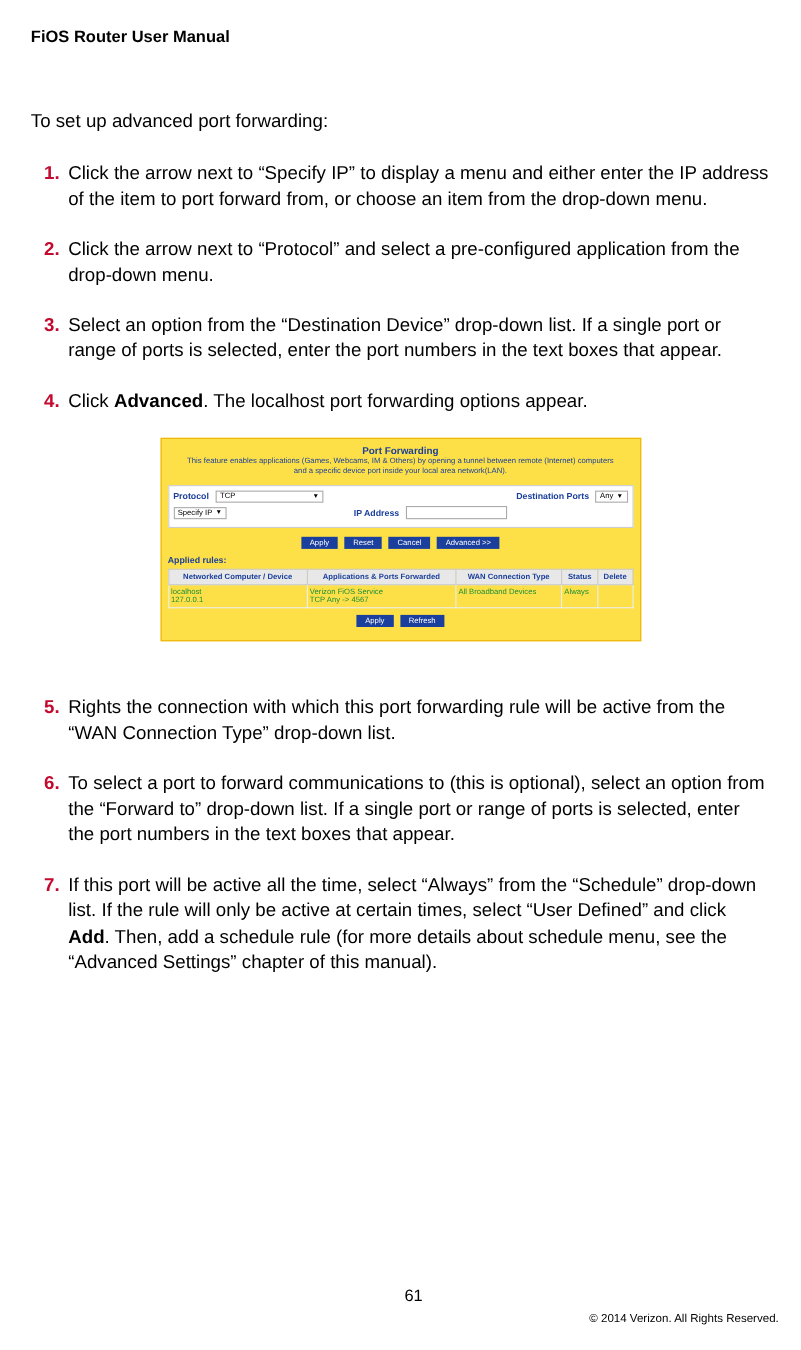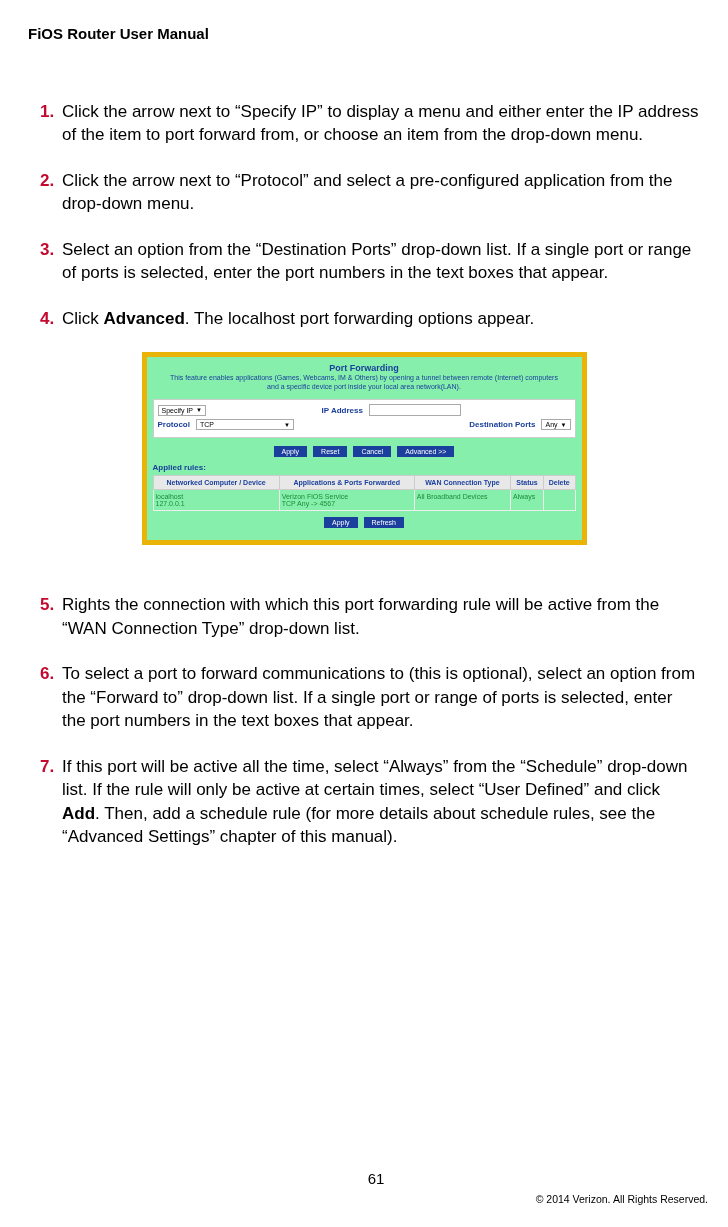--- a/index.html
+++ b/index.html
@@ -45,26 +45,26 @@
   ol.steps li .txt {
     flex: 1;
   }
   ol.steps li .txt b {
     font-weight: 700;
     margin-top: 37px;
   }
 
   
   .panel {
-    border: 5px solid #eab308;
+    border: 1px solid #eab308;
     width: 435px;
     margin: 20px auto 48px auto;
     font-family: Verdana, Arial, sans-serif;
     font-size: 8px;
-    background: #86efac;
+    background: #fde047;
     padding-bottom: 8px;
   }
   .panel .title {
     text-align: center;
     font-weight: 700;
     color: #1a3f9c;
     padding: 6px 0 0 0;
     font-size: 9px;
   }
   .panel .desc {
@@ -163,70 +163,71 @@
     right: 20px;
     font-size: 10.5px;
   }
 </style>
 </head>
 <body>
 
 <div class="page">
   <div class="header-title">FiOS Router User Manual</div>
 
+  <div class="intro">To set up advanced port forwarding:</div>
 
   <ol class="steps">
     <li>
       <span class="num">1.</span>
       <span class="txt">Click the arrow next to “Specify IP” to display  a menu and either enter the IP address of the item to port forward from, or choose an item from the drop-down menu.</span>
     </li>
     <li>
       <span class="num">2.</span>
       <span class="txt">Click the arrow next to “Protocol” and select a pre-configured application from the drop-down menu.</span>
     </li>
     <li>
       <span class="num">3.</span>
-      <span class="txt">Select an option from the “Destination Ports” drop-down list. If a single port or range of ports is selected, enter the port numbers in the text boxes that appear.</span>
+      <span class="txt">Select an option from the “Destination Device” drop-down list. If a single port or range of ports is selected, enter the port numbers in the text boxes that appear.</span>
     </li>
     <li>
       <span class="num">4.</span>
       <span class="txt">
         <span>Click </span><b>Advanced</b><span>.  The localhost port forwarding options appear.</span>
       </span>
     </li>
   </ol>
 
   <div class="panel">
     <div class="title">Port Forwarding</div>
     <div class="desc">This feature enables applications (Games, Webcams, IM &amp; Others) by opening a tunnel between remote (Internet) computers and a specific device port inside your local area network(LAN).</div>
 
     <div class="rule-box">
-      <div class="rule-row">
-        <span class="small-select">
-          <span>Specify IP</span>
-          <span class="caret">▼</span>
-        </span>
-        <span style="flex:1"></span>
-        <span class="lbl">IP Address</span>
-        <span class="ip-input"></span>
-        <span style="flex:1"></span>
-      </div>
       <div class="rule-row">
         <span class="lbl">Protocol</span>
         <span class="small-select" style="width:90px;">
           <span>TCP</span>
           <span style="flex:1"></span>
           <span class="caret">▼</span>
         </span>
         <span style="flex:1"></span>
         <span class="lbl">Destination Ports</span>
         <span class="small-select">
           <span>Any</span>
           <span class="caret">▼</span>
         </span>
+      </div>
+      <div class="rule-row">
+        <span class="small-select">
+          <span>Specify IP</span>
+          <span class="caret">▼</span>
+        </span>
+        <span style="flex:1"></span>
+        <span class="lbl">IP Address</span>
+        <span class="ip-input"></span>
+        <span style="flex:1"></span>
       </div>
     </div>
 
     <div class="btn-bar">
       <span class="pbtn">Apply</span>
       <span class="pbtn">Reset</span>
       <span class="pbtn">Cancel</span>
       <span class="pbtn">Advanced &gt;&gt;</span>
     </div>
 
@@ -267,20 +268,20 @@
       <span class="num">5.</span>
       <span class="txt">Rights the connection with which this port forwarding rule will be active from the “WAN Connection Type” drop-down list.</span>
     </li>
     <li>
       <span class="num">6.</span>
       <span class="txt">To select a port to forward communications to (this is optional), select an option from the “Forward to” drop-down list. If a single port or range of ports is selected, enter the port numbers in the text boxes that appear.</span>
     </li>
     <li>
       <span class="num">7.</span>
       <span class="txt">
-        <span>If this port will be active all the time, select “Always” from the “Schedule” drop-down list. If the rule will only be active at certain times, select “User Defined” and click </span><b>Add</b><span>. Then, add a schedule rule (for more details about schedule rules, see the “Advanced Settings” chapter of this manual).</span>
+        <span>If this port will be active all the time, select “Always” from the “Schedule” drop-down list. If the rule will only be active at certain times, select “User Defined” and click </span><b>Add</b><span>. Then, add a schedule rule (for more details about schedule menu, see the “Advanced Settings” chapter of this manual).</span>
       </span>
     </li>
   </ol>
 </div>
 
 <div class="page-num">61</div>
 <div class="copyright">© 2014 Verizon. All Rights Reserved.</div>
 
 </body></html>

